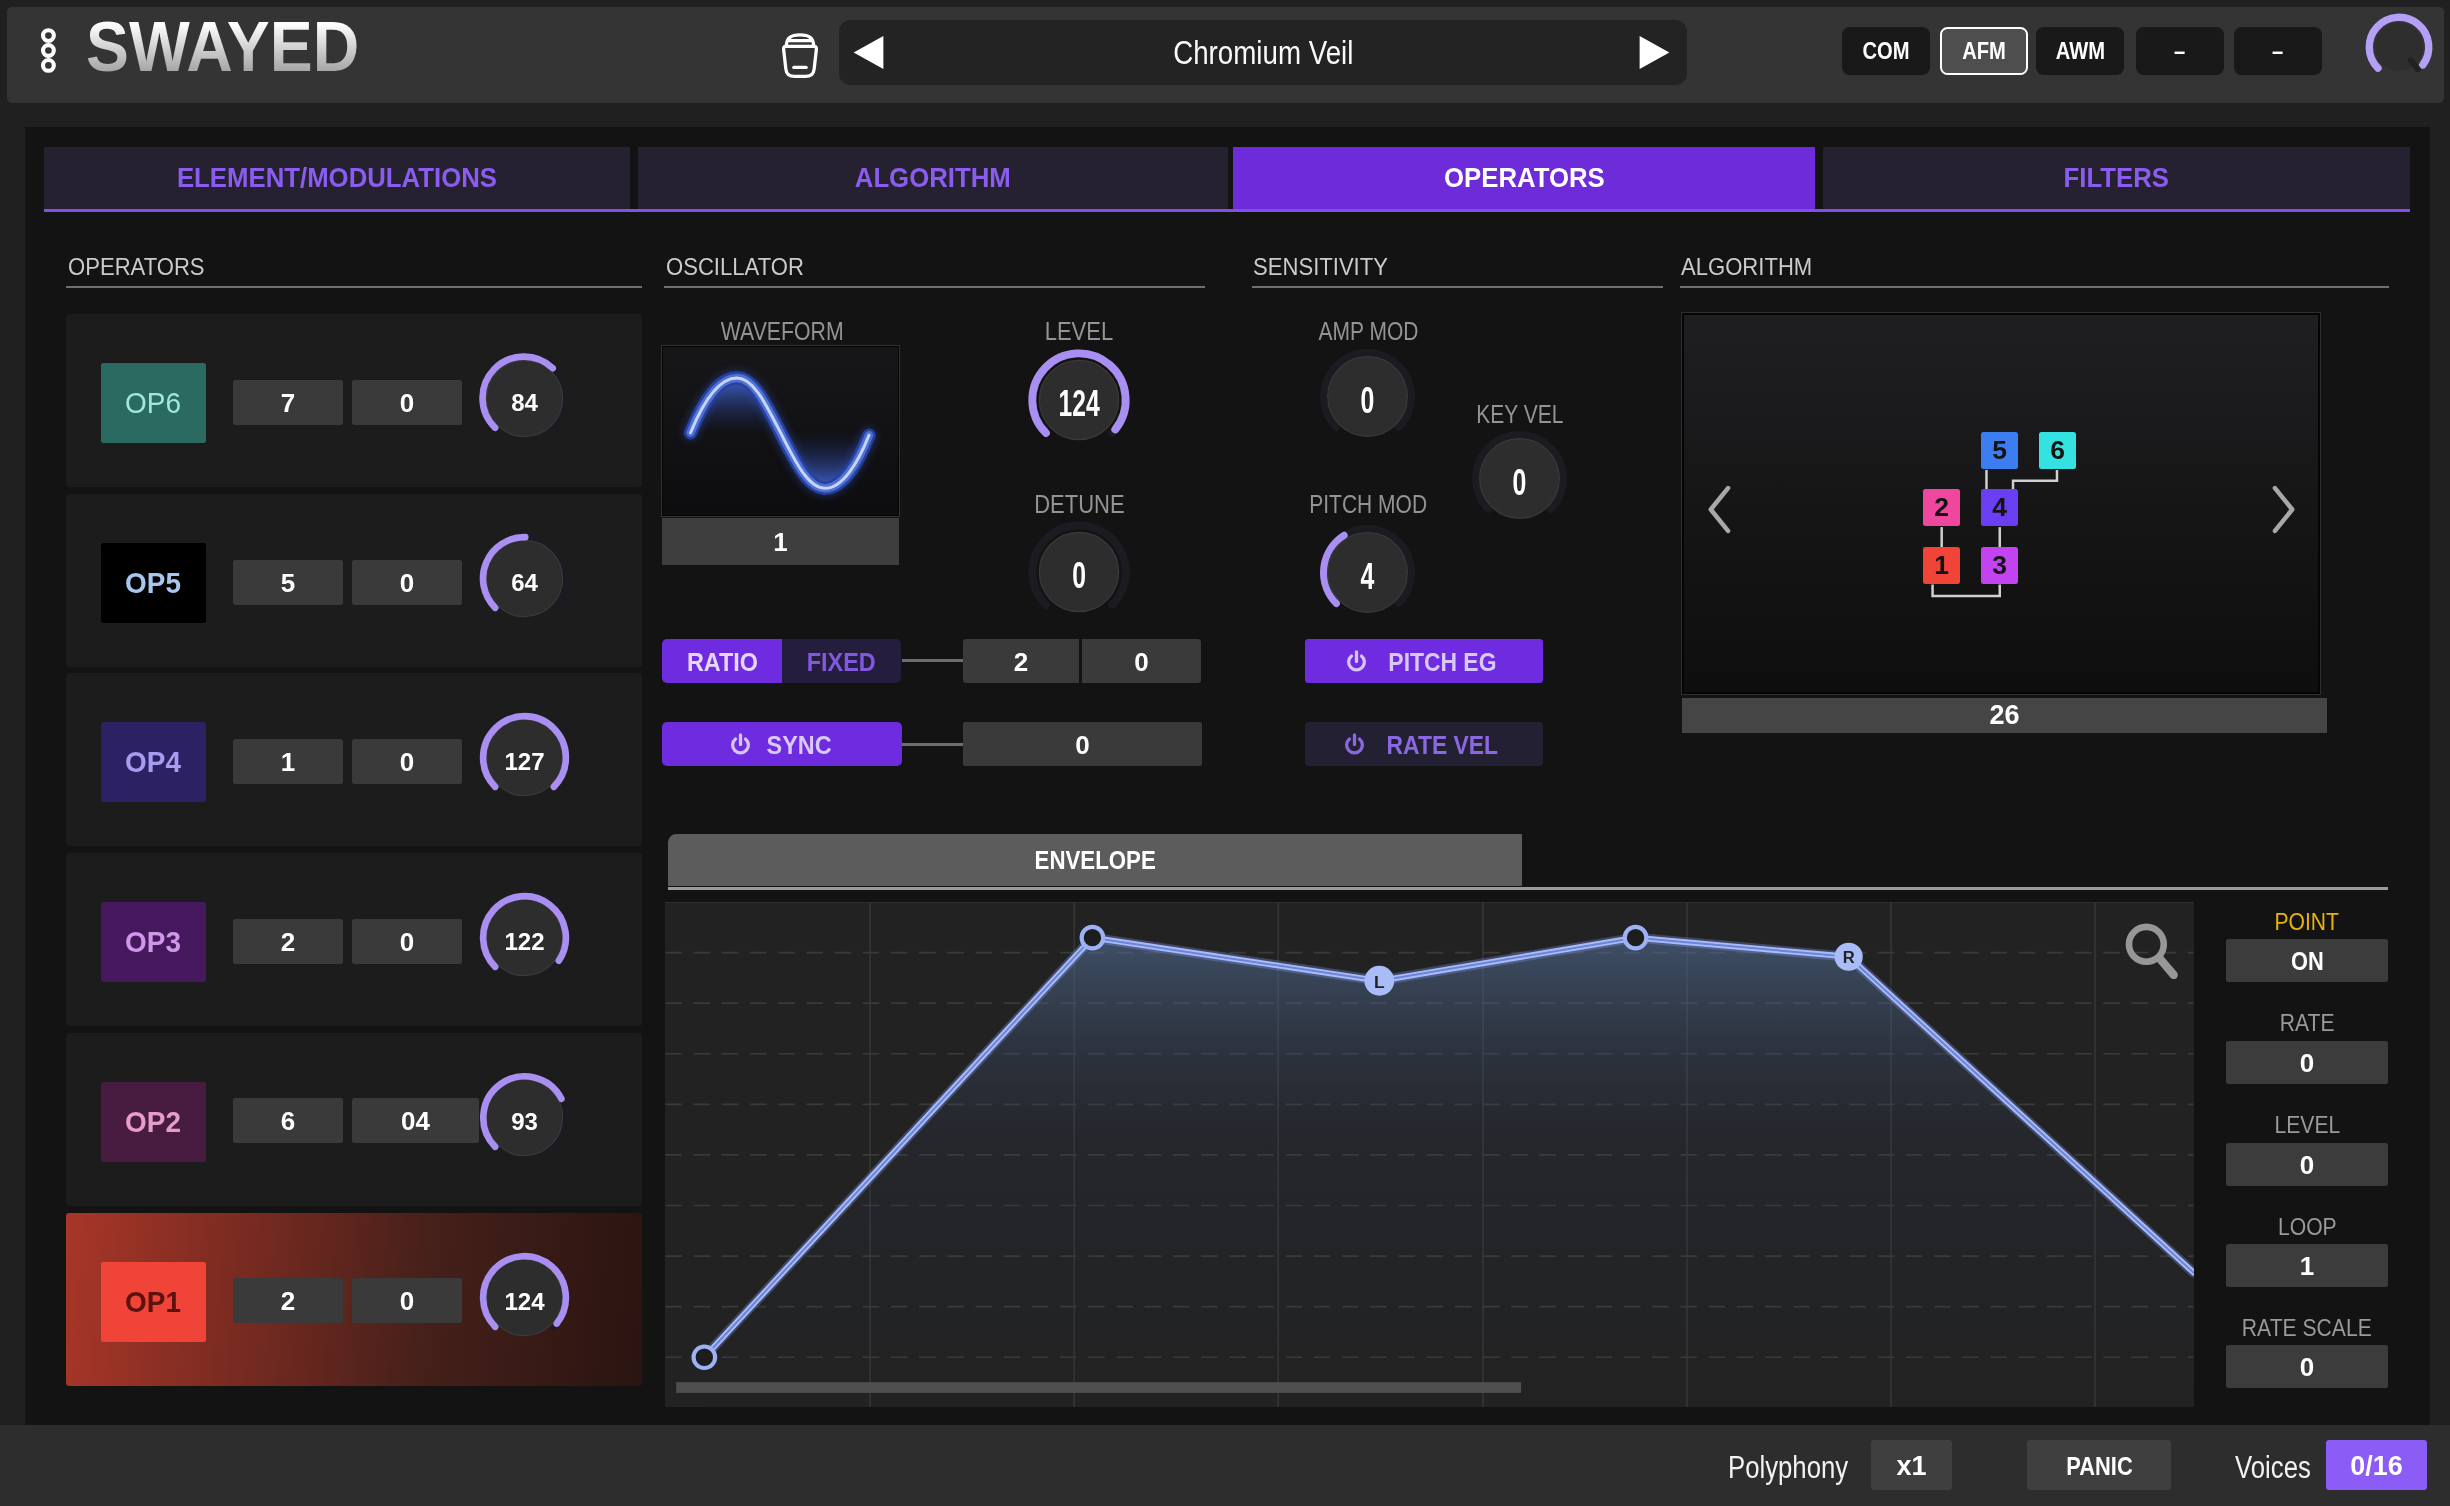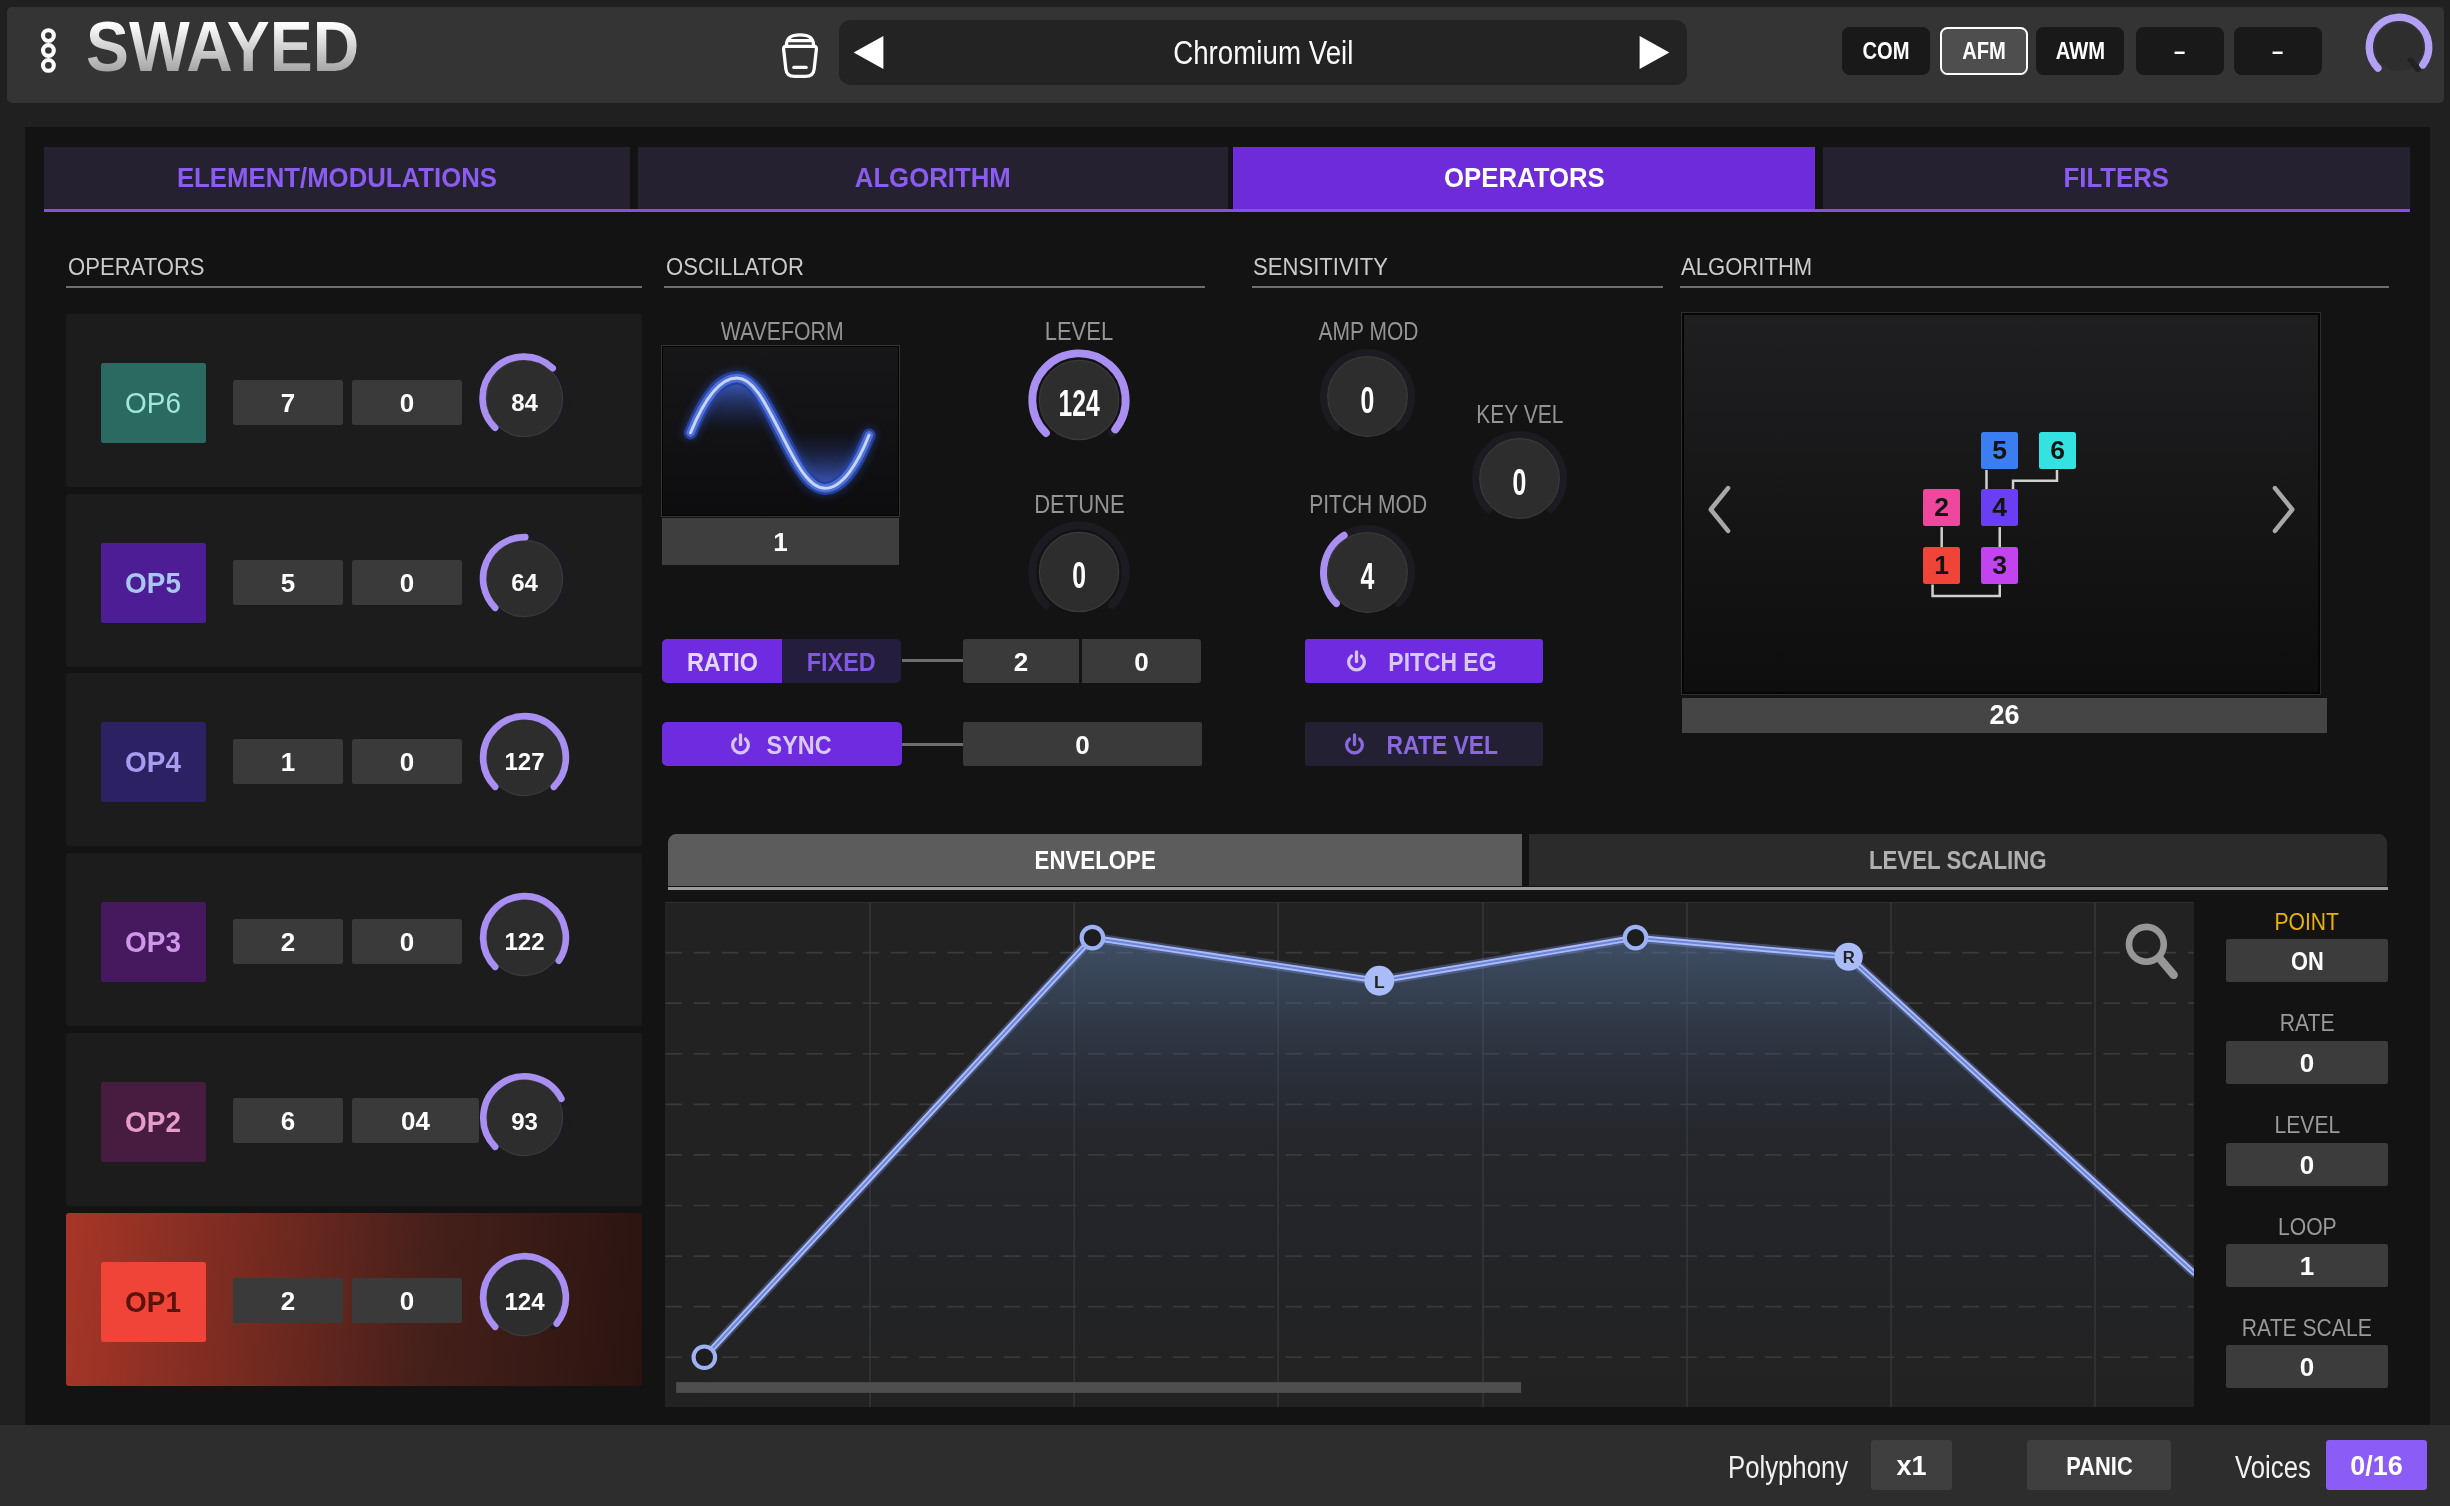--- a/index.html
+++ b/index.html
@@ -86,21 +86,21 @@
 <div class="vbox" style="left:352px;top:380px;width:110px;height:45px">0</div>
 <svg style="position:absolute;left:474px;top:348px" width="101" height="101" viewBox="0 0 122 122">
       <path d="M 25.6 96.4 A 50 50 0 1 1 96.4 96.4" fill="none" stroke="#1c1b22" stroke-width="8" stroke-linecap="round"></path>
       <circle cx="61.0" cy="61.0" r="46" fill="#2d2d2d" stroke="#3a3a3a" stroke-width="1.5"></circle>
       <path d="M 25.6 96.4 A 50 50 0 0 1 95.1 24.4" fill="none" stroke="#a98ff2" stroke-width="8" stroke-linecap="round"></path>
       <g transform="translate(61.0,61.0) scale(1,1)">
         <text x="0" y="5" fill="#fff" font-size="29" font-weight="bold" text-anchor="middle" dominant-baseline="central" font-family="Liberation Sans, sans-serif">84</text>
       </g>
     </svg>
 <div class="abs" style="left:66px;top:494px;width:576px;height:173px;background:#1c1c1c;border-radius:3.3px"></div>
-<div class="abs" style="left:101px;top:543px;width:105px;height:80px;background:#4c1d95;border-radius:2.5px;display:flex;align-items:center;justify-content:center;color:#a9c6ee;font-weight:bold;font-size:30px">
+<div class="abs" style="left:101px;top:543px;width:105px;height:80px;background:#000000;border-radius:2.5px;display:flex;align-items:center;justify-content:center;color:#a9c6ee;font-weight:bold;font-size:30px">
       <span style="display:inline-block;transform:scaleX(0.93);transform-origin:center center;white-space:pre">OP5</span>
     </div>
 <div class="vbox" style="left:233px;top:560px;width:110px;height:45px">5</div>
 <div class="vbox" style="left:352px;top:560px;width:110px;height:45px">0</div>
 <svg style="position:absolute;left:474px;top:528px" width="101" height="101" viewBox="0 0 122 122">
       <path d="M 25.6 96.4 A 50 50 0 1 1 96.4 96.4" fill="none" stroke="#1c1b22" stroke-width="8" stroke-linecap="round"></path>
       <circle cx="61.0" cy="61.0" r="46" fill="#2d2d2d" stroke="#3a3a3a" stroke-width="1.5"></circle>
       <path d="M 25.6 96.4 A 50 50 0 0 1 61.9 11" fill="none" stroke="#a98ff2" stroke-width="8" stroke-linecap="round"></path>
       <g transform="translate(61.0,61.0) scale(1,1)">
         <text x="0" y="5" fill="#fff" font-size="29" font-weight="bold" text-anchor="middle" dominant-baseline="central" font-family="Liberation Sans, sans-serif">64</text>
@@ -278,23 +278,20 @@
     </svg>
 <div class="abs" style="left:1981px;top:432px;width:37px;height:37px;background:#3d7df2;border-radius:2.5px;display:flex;align-items:center;justify-content:center;color:#141414;font-weight:bold;font-size:26.5px">5</div>
 <div class="abs" style="left:2039px;top:432px;width:37px;height:37px;background:#35e2e2;border-radius:2.5px;display:flex;align-items:center;justify-content:center;color:#141414;font-weight:bold;font-size:26.5px">6</div>
 <div class="abs" style="left:1923px;top:489px;width:37px;height:37px;background:#f0479e;border-radius:2.5px;display:flex;align-items:center;justify-content:center;color:#141414;font-weight:bold;font-size:26.5px">2</div>
 <div class="abs" style="left:1981px;top:489px;width:37px;height:37px;background:#6a3ef2;border-radius:2.5px;display:flex;align-items:center;justify-content:center;color:#141414;font-weight:bold;font-size:26.5px">4</div>
 <div class="abs" style="left:1923px;top:547px;width:37px;height:37px;background:#f04438;border-radius:2.5px;display:flex;align-items:center;justify-content:center;color:#141414;font-weight:bold;font-size:26.5px">1</div>
 <div class="abs" style="left:1981px;top:547px;width:37px;height:37px;background:#c443f0;border-radius:2.5px;display:flex;align-items:center;justify-content:center;color:#141414;font-weight:bold;font-size:26.5px">3</div>
 <div class="abs" style="left:1682px;top:698px;width:645px;height:35px;background:#454545;display:flex;align-items:center;justify-content:center;color:#fff;font-weight:bold;font-size:27px">26</div>
 <div class="abs" style="left:668px;top:834px;width:854px;height:52px;border-radius:8.3px 0 0 0;background:#5c5c5c;display:flex;align-items:center;justify-content:center;color:#fff;font-weight:bold;font-size:26.5px">
       <span style="display:inline-block;transform:scaleX(0.84);transform-origin:center center;white-space:pre">ENVELOPE</span>
-    </div>
-<div class="abs" style="left:1529px;top:834px;width:858px;height:52px;border-radius:0 8.3px 0 0;background:#2b2b2b;display:flex;align-items:center;justify-content:center;color:#b0b0b0;font-weight:bold;font-size:26.5px">
-      <span style="display:inline-block;transform:scaleX(0.84);transform-origin:center center;white-space:pre">LEVEL SCALING</span>
     </div>
 <div class="abs" style="left:668px;top:887px;width:1720px;height:2.5px;background:#9b9b9b"></div>
 <div class="abs" style="left:665px;top:902px;width:1529px;height:505px;background:#222222;border-top:0.8px solid #2e2e2e"></div>
 <svg class="abs" style="left:665px;top:902px" width="1529" height="505" viewBox="0 0 1843 609">
 <defs>
         <linearGradient id="eg" x1="0" y1="0" x2="0" y2="1">
 <stop offset="0" stop-color="#57749f" stop-opacity="0.55"></stop>
 <stop offset="0.42" stop-color="#33415f" stop-opacity="0.16"></stop>
 <stop offset="1" stop-color="#252c40" stop-opacity="0.02"></stop>
         </linearGradient>

